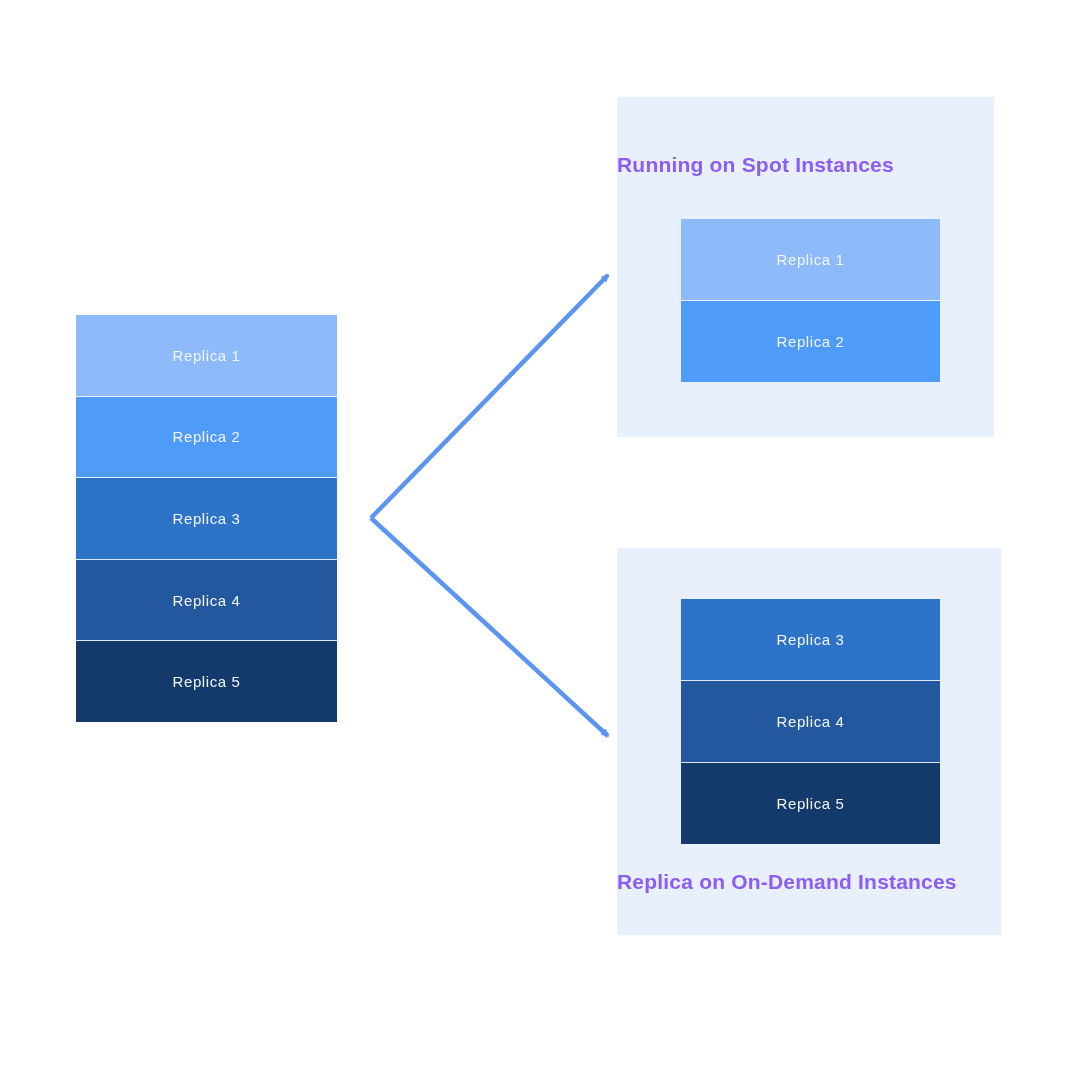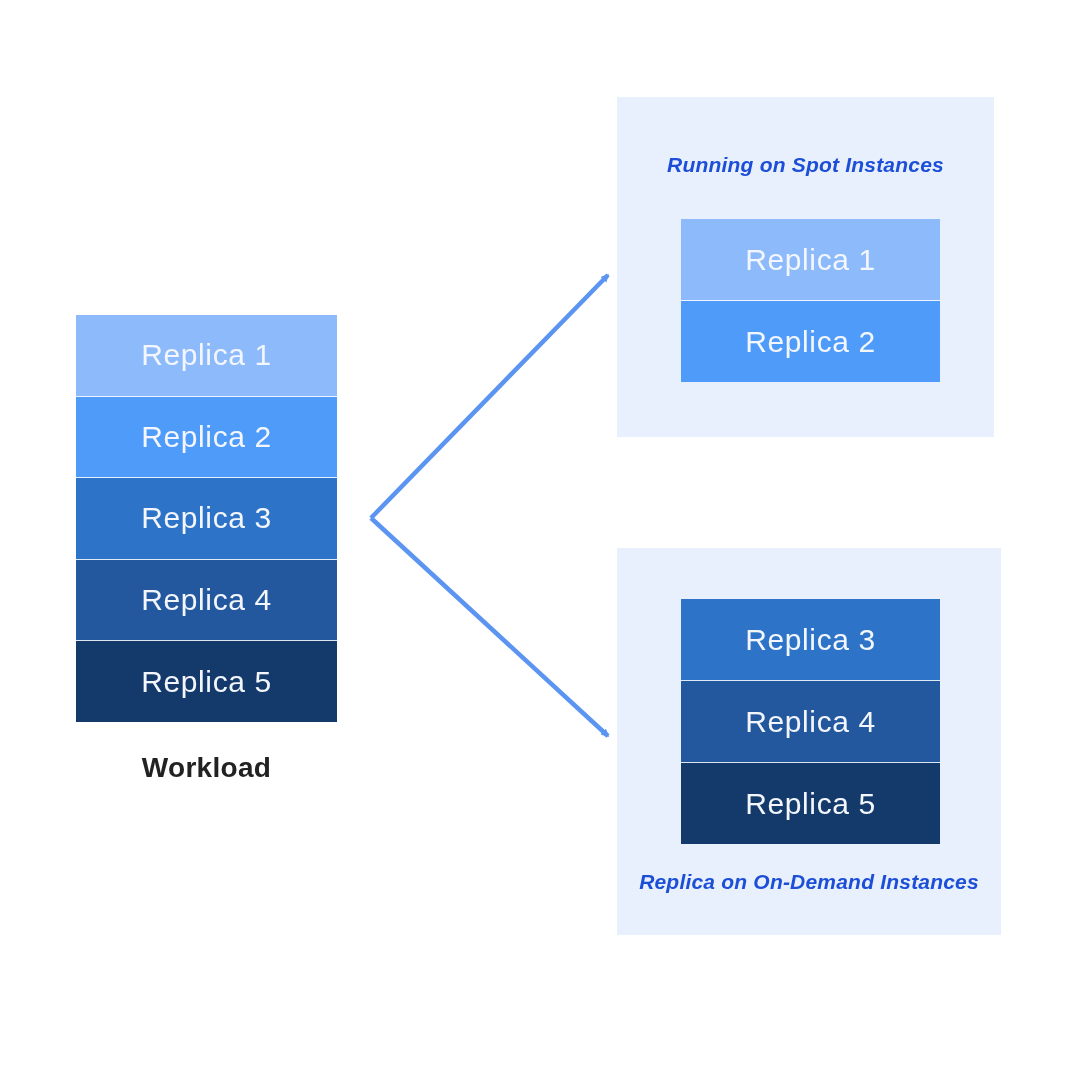--- a/index.html
+++ b/index.html
@@ -19,21 +19,21 @@
   .stack {
     position: absolute;
     display: flex;
     flex-direction: column;
   }
   .band {
     flex: 1 1 auto;
     display: flex;
     align-items: center;
     justify-content: center;
-    font-size: 30px;
+    font-size: 15px;
     font-weight: 400;
     letter-spacing: 0.6px;
     color: #f3f6fc;
     border-bottom: 1px solid rgba(255,255,255,0.85);
     text-align: center;
   }
   .band:last-child { border-bottom: none; }
 
   .stack-workload { left: 76px; top: 315px; width: 261px; height: 407px; }
   .stack-spot     { left: 681px; top: 219px; width: 259px; height: 163px; }
@@ -43,26 +43,25 @@
   .panel {
     position: absolute;
   }
   .panel-spot     { left: 617px; top: 97px;  width: 377px; height: 340px; }
   .panel-ondemand { left: 617px; top: 548px; width: 384px; height: 387px; }
 
   .panel-title {
     position: absolute;
     left: 0;
     width: 100%;
-    text-align: center;
+    text-align: left;
     font-size: 21px;
     font-weight: 700;
-    color: #1d4ed8;
+    color: #8b5cf6;
     letter-spacing: 0.2px;
-    font-style: italic;
   }
   .panel-spot .panel-title     { top: 56px; }
   .panel-ondemand .panel-title { top: 322px; }
 
   
   .workload-caption {
     position: absolute;
     left: 76px;
     top: 752px;
     width: 261px;
@@ -88,21 +87,20 @@
 <div class="canvas">
 
   <div class="stack stack-workload">
     <div class="band" style="background-color: rgb(140, 186, 251);">Replica 1</div>
     <div class="band" style="background-color: rgb(79, 155, 250);">Replica 2</div>
     <div class="band" style="background-color: rgb(45, 115, 199);">Replica 3</div>
     <div class="band" style="background-color: rgb(35, 88, 158);">Replica 4</div>
     <div class="band" style="background-color: rgb(19, 58, 106);">Replica 5</div>
   </div>
 
-  <div class="workload-caption">Workload</div>
 
   <svg class="arrows-layer" viewBox="0 0 1080 1080" xmlns="http://www.w3.org/2000/svg">
     <defs>
       <marker id="arrowhead" markerWidth="9" markerHeight="9" refX="6.5" refY="4" orient="auto" markerUnits="userSpaceOnUse">
         <path d="M0,0 L8,4 L0,8 Z" fill="#5b94f1"></path>
       </marker>
       <marker id="arrowhead2" markerWidth="9" markerHeight="9" refX="6.5" refY="4" orient="auto" markerUnits="userSpaceOnUse">
         <path d="M0,0 L8,4 L0,8 Z" fill="#5b94f1"></path>
       </marker>
     </defs>

